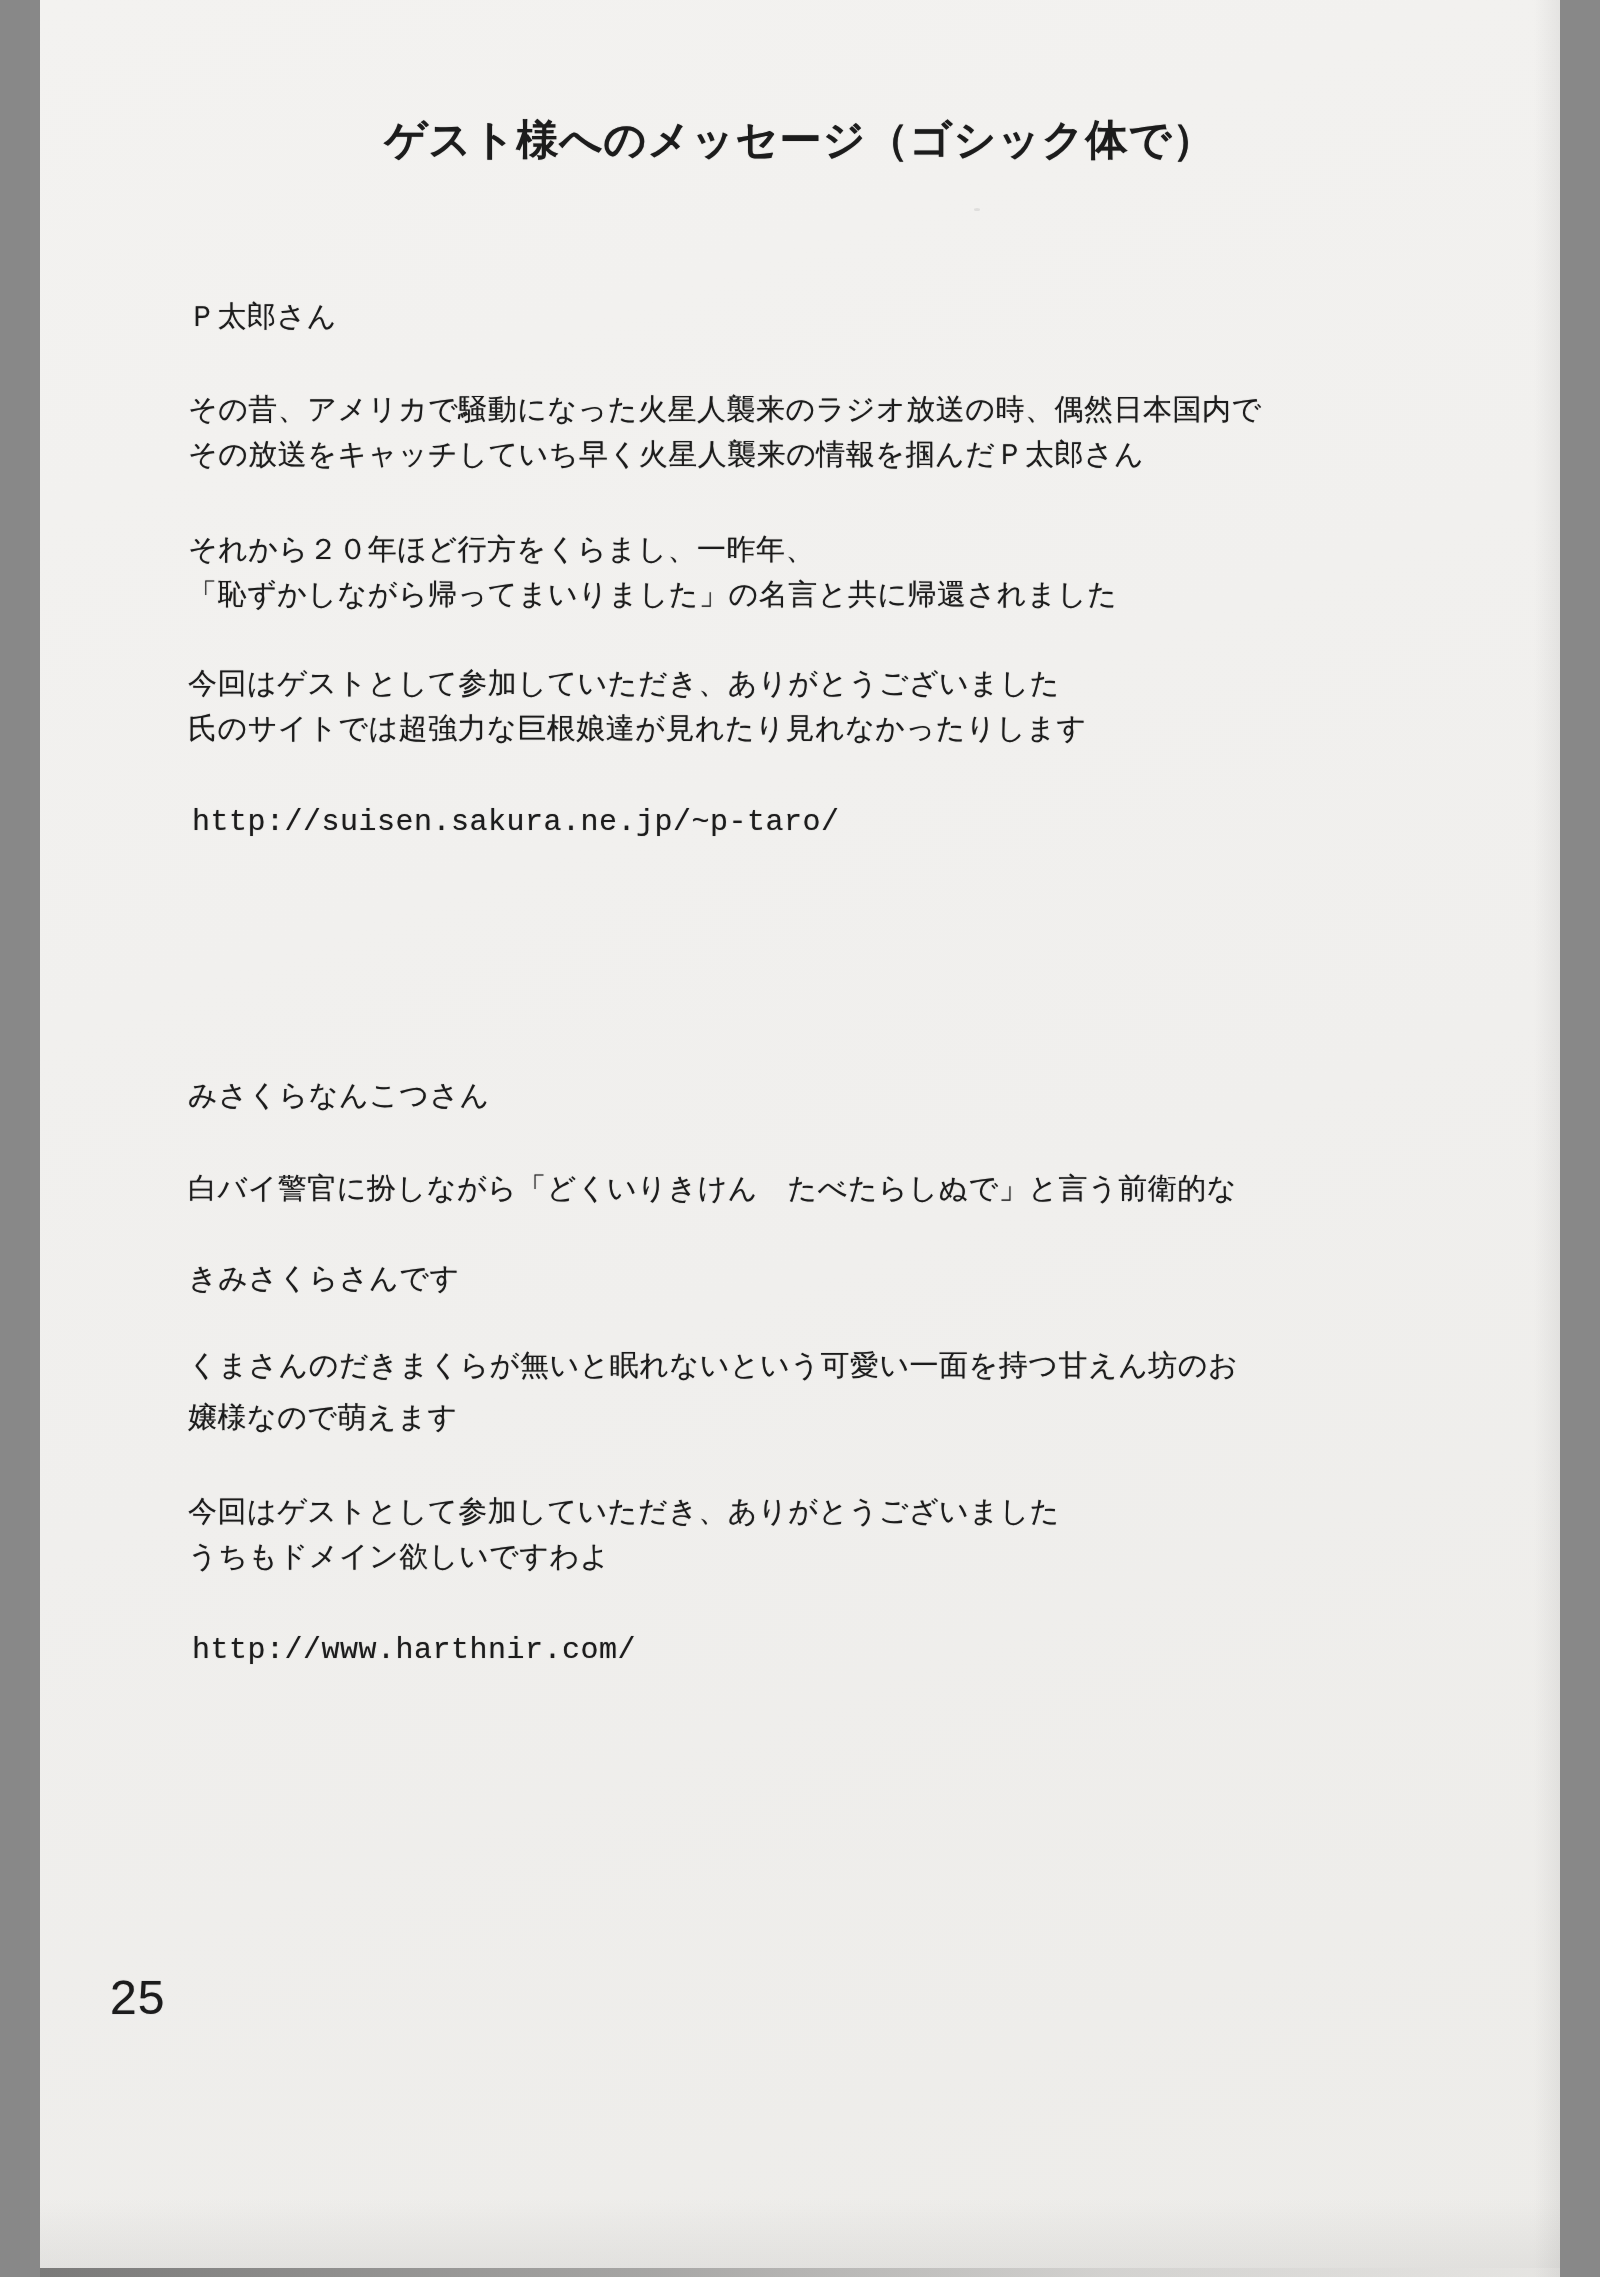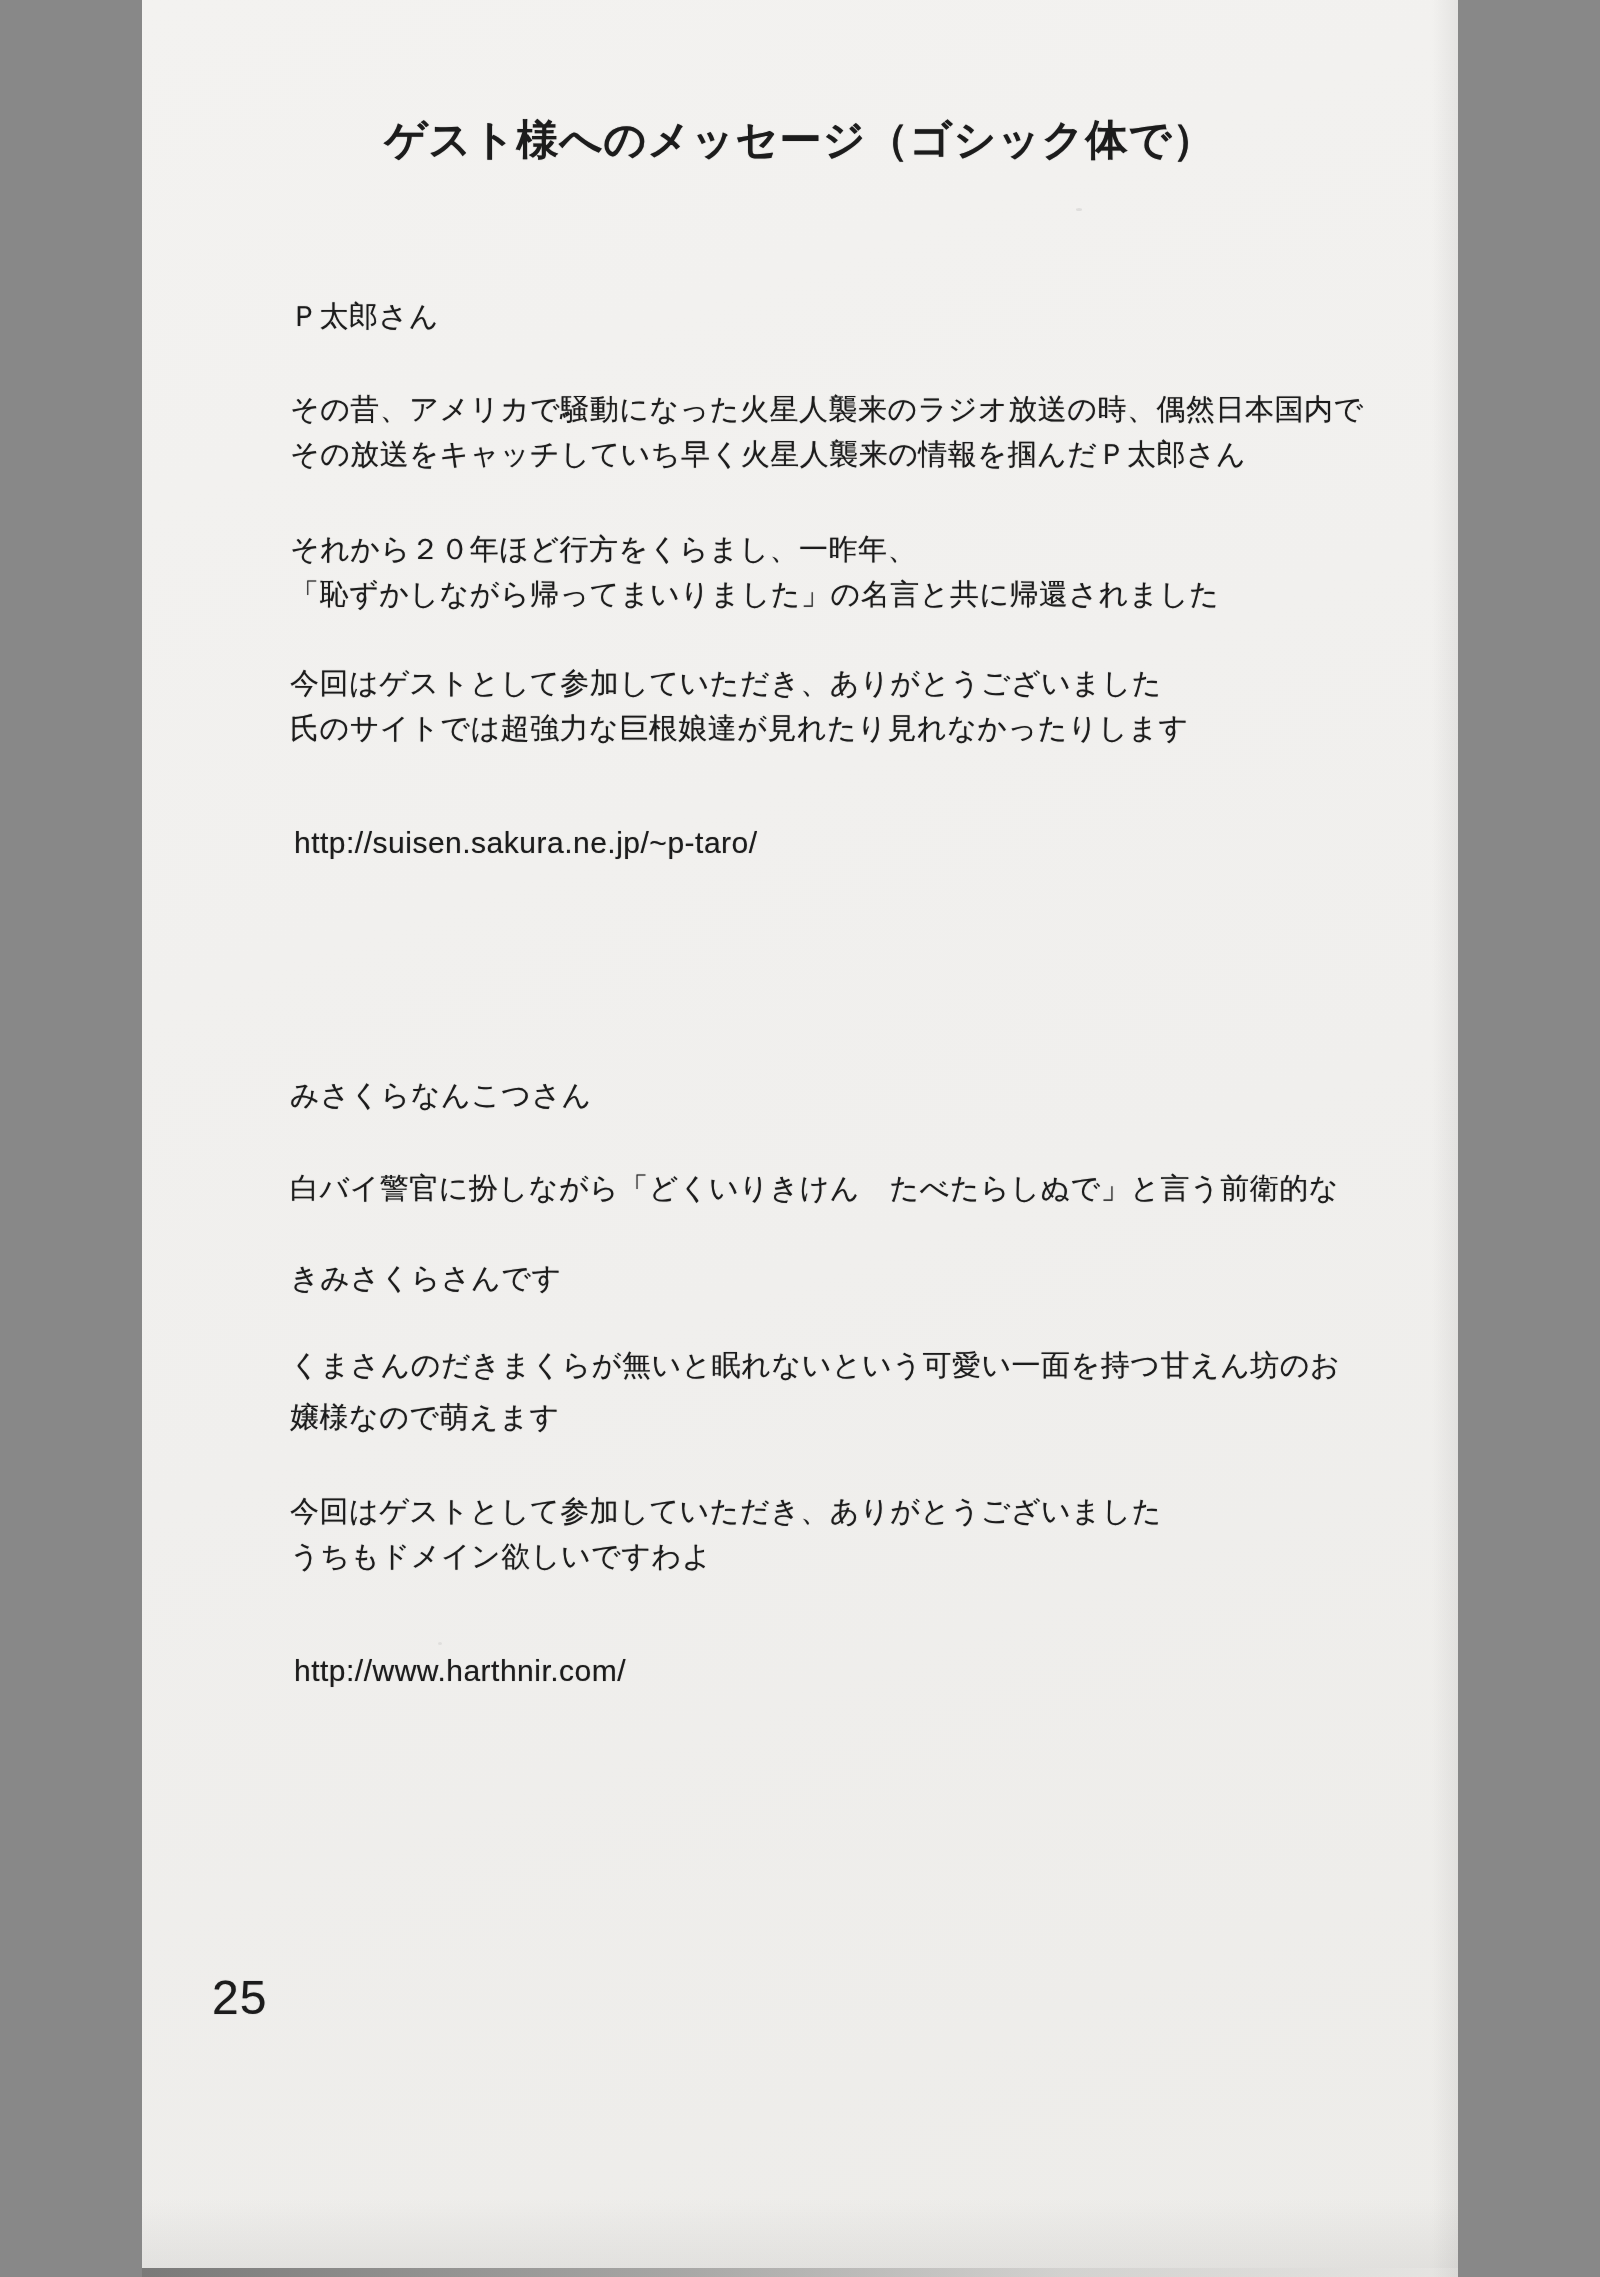--- a/index.html
+++ b/index.html
@@ -2,21 +2,21 @@
 <html><head>
 <meta charset="utf-8">
 <style>
   html, body {
     margin: 0;
     padding: 0;
     background: #888;
   }
   .page {
     position: relative;
-    width: 1316px;
+    width: 1520px;
     height: 2277px;
     margin: 0 auto;
     background: linear-gradient(160deg, #f3f2f0 0%, #f0efed 55%, #edecE9 100%);
     overflow: hidden;
     font-family: "Liberation Sans", sans-serif;
     color: #1c1c1c;
   }
   .title {
     position: absolute;
     top: 112px;
@@ -33,24 +33,23 @@
     position: absolute;
     left: 148px;
     white-space: pre;
     font-size: 29px;
     line-height: 1.1;
     letter-spacing: 0.5px;
     text-shadow: 0 0 1px rgba(25,25,25,0.5);
     font-family: Liberation Mono, monospace;
   }
   .url {
-    font-family: Liberation Sans, sans-serif;
+    font-family: Liberation Mono, monospace;
     font-size: 30px;
     letter-spacing: 0.5px;
-    margin-top: 20px;
   }
   .page-number {
     position: absolute;
     left: 70px;
     top: 1970px;
     font-size: 48px;
     letter-spacing: 1px;
     text-shadow: 0 0 1px rgba(25,25,25,0.5);
   }
   

